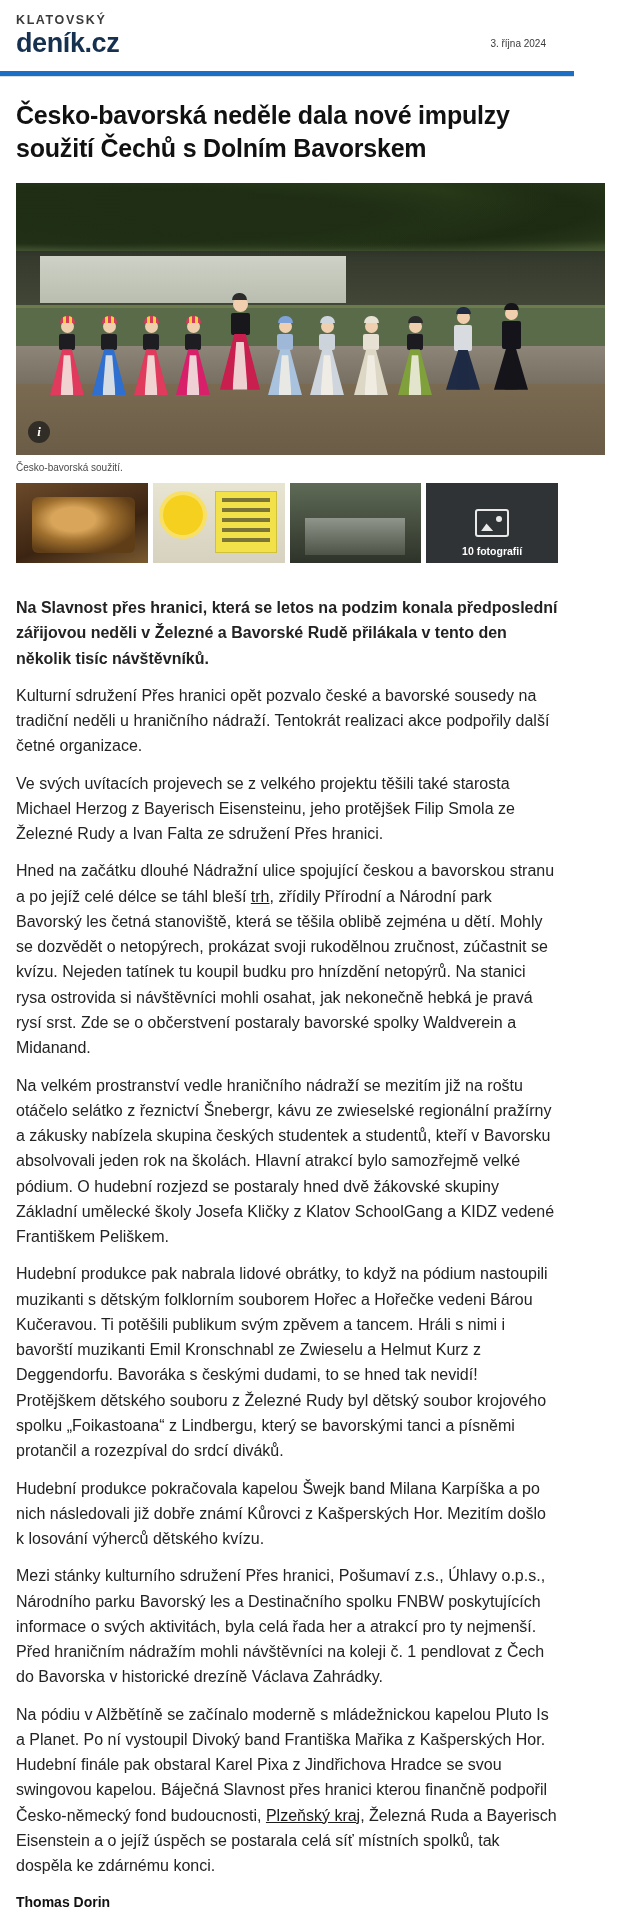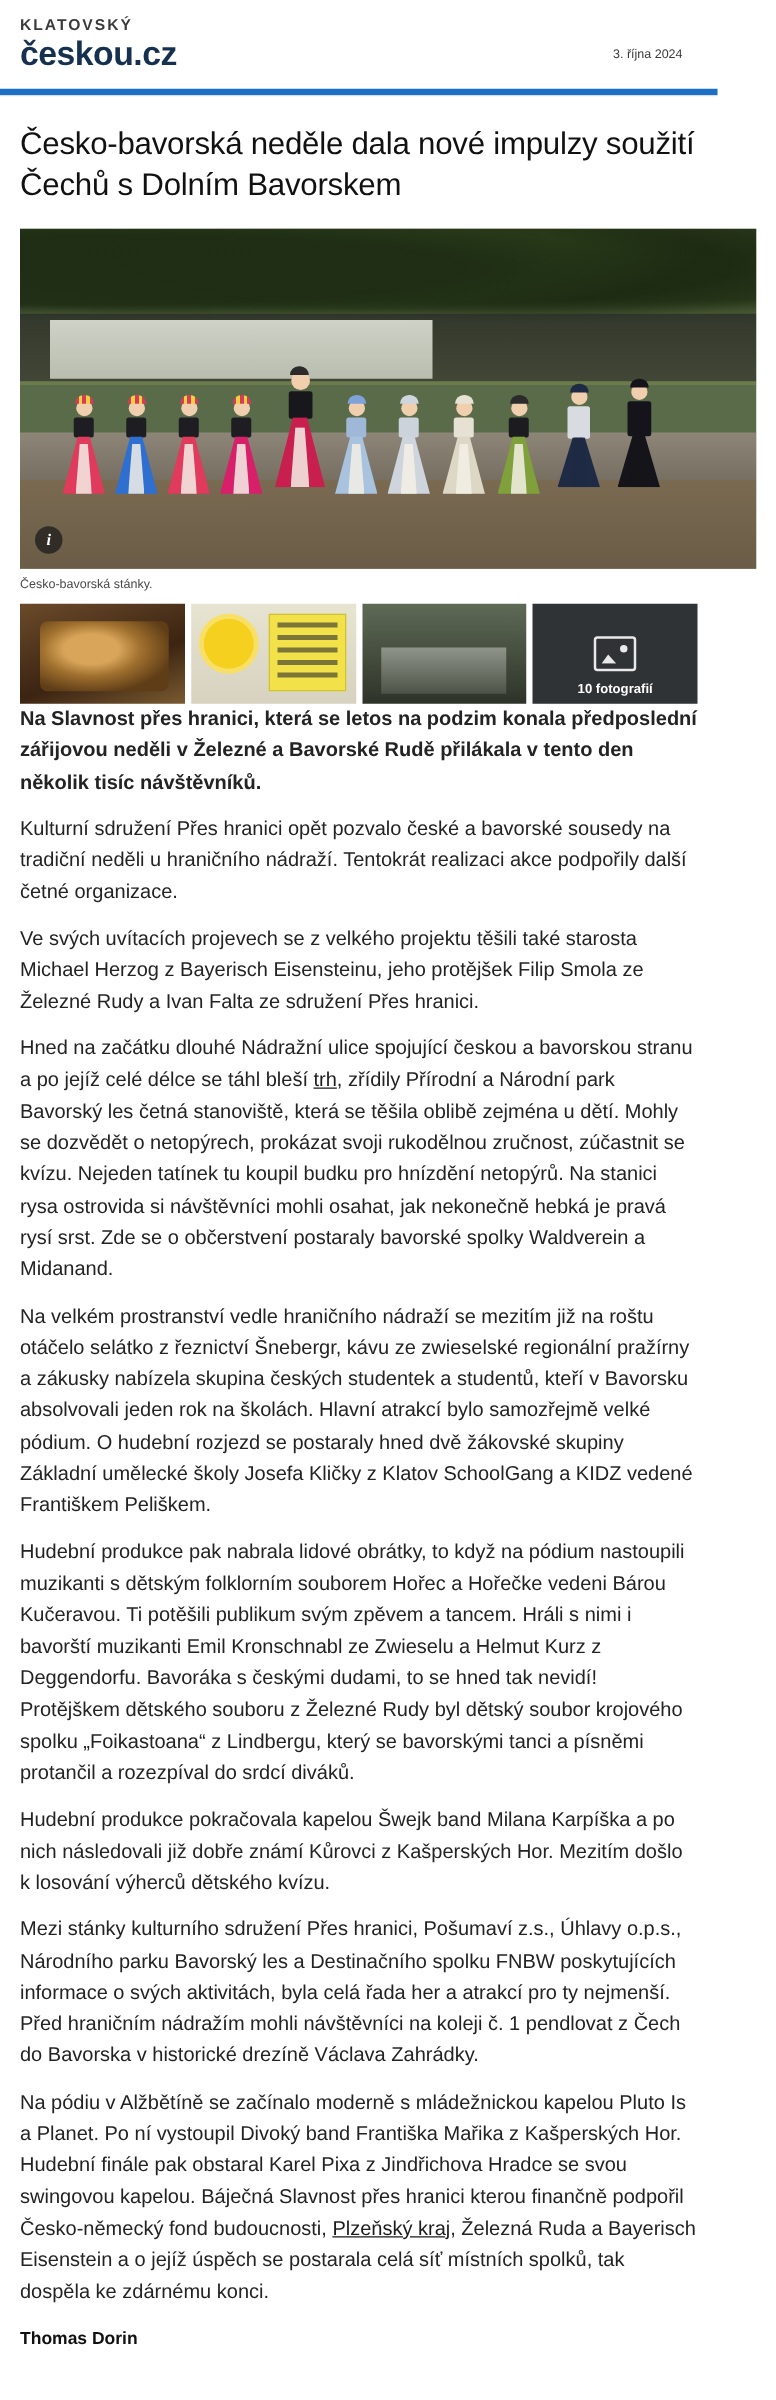--- a/index.html
+++ b/index.html
@@ -53,21 +53,21 @@
     margin: 4px 0 0 0;
   }
   .rule2 {
     height: 1px;
     background: #d8dde2;
   }
   
   h1 {
     font-size: 25px;
     line-height: 1.33;
-    font-weight: 400;
+    font-weight: 700;
     color: #111;
     margin: 22px 16px 18px 16px;
     letter-spacing: -0.2px;
   }
   
   .hero-wrap {
     margin: 0 16px;
     position: relative;
   }
   .hero {
@@ -135,21 +135,21 @@
   }
   
   .caption {
     font-size: 10px;
     color: #4a4a4a;
     margin: 7px 16px 10px 16px;
   }
   .thumbs {
     display: flex;
     gap: 5px;
-    margin: 0 16px 0 16px;
+    margin: 0 16px 32px 16px;
   }
   .thumb {
     width: 142px;
     height: 80px;
     position: relative;
     overflow: hidden;
     background: #2a2a2a;
   }
   .thumb.t1 { background: linear-gradient(160deg,#6b4a2a 0%,#3b2412 60%,#7a5a30 100%); }
   .thumb.t1::after{
@@ -239,21 +239,21 @@
   }
 </style>
 </head>
 <body>
 
 <div class="page">
 
   <div class="masthead">
     <div class="logo">
       <div class="logo-top">KLATOVSKÝ</div>
-      <div class="logo-bottom">českou.cz</div>
+      <div class="logo-bottom">deník.cz</div>
     </div>
     <div class="date">3. října 2024</div>
   </div>
   <div class="rule"></div>
   <div class="rule2"></div>
 
   <h1>Česko-bavorská neděle dala nové impulzy soužití Čechů s Dolním Bavorskem</h1>
 
   <div class="hero-wrap">
     <div class="hero">
@@ -360,21 +360,21 @@
           </div>
         <div class="body" style="background:#14141a;height:28px;width:19px"></div>
         <div class="skirt" style="background:#14141a;height:42px">
             <div class="apron" style="background:#14141a"></div>
           </div>
       </div>
       <div class="info-badge">i</div>
     </div>
   </div>
 
-  <div class="caption">Česko-bavorská stánky.</div>
+  <div class="caption">Česko-bavorská soužití.</div>
 
   <div class="thumbs">
     <div class="thumb t1"></div>
     <div class="thumb t2">
       <div class="sun"></div>
       <div class="poster">
           <i></i>
           <i></i>
           <i></i>
           <i></i>

